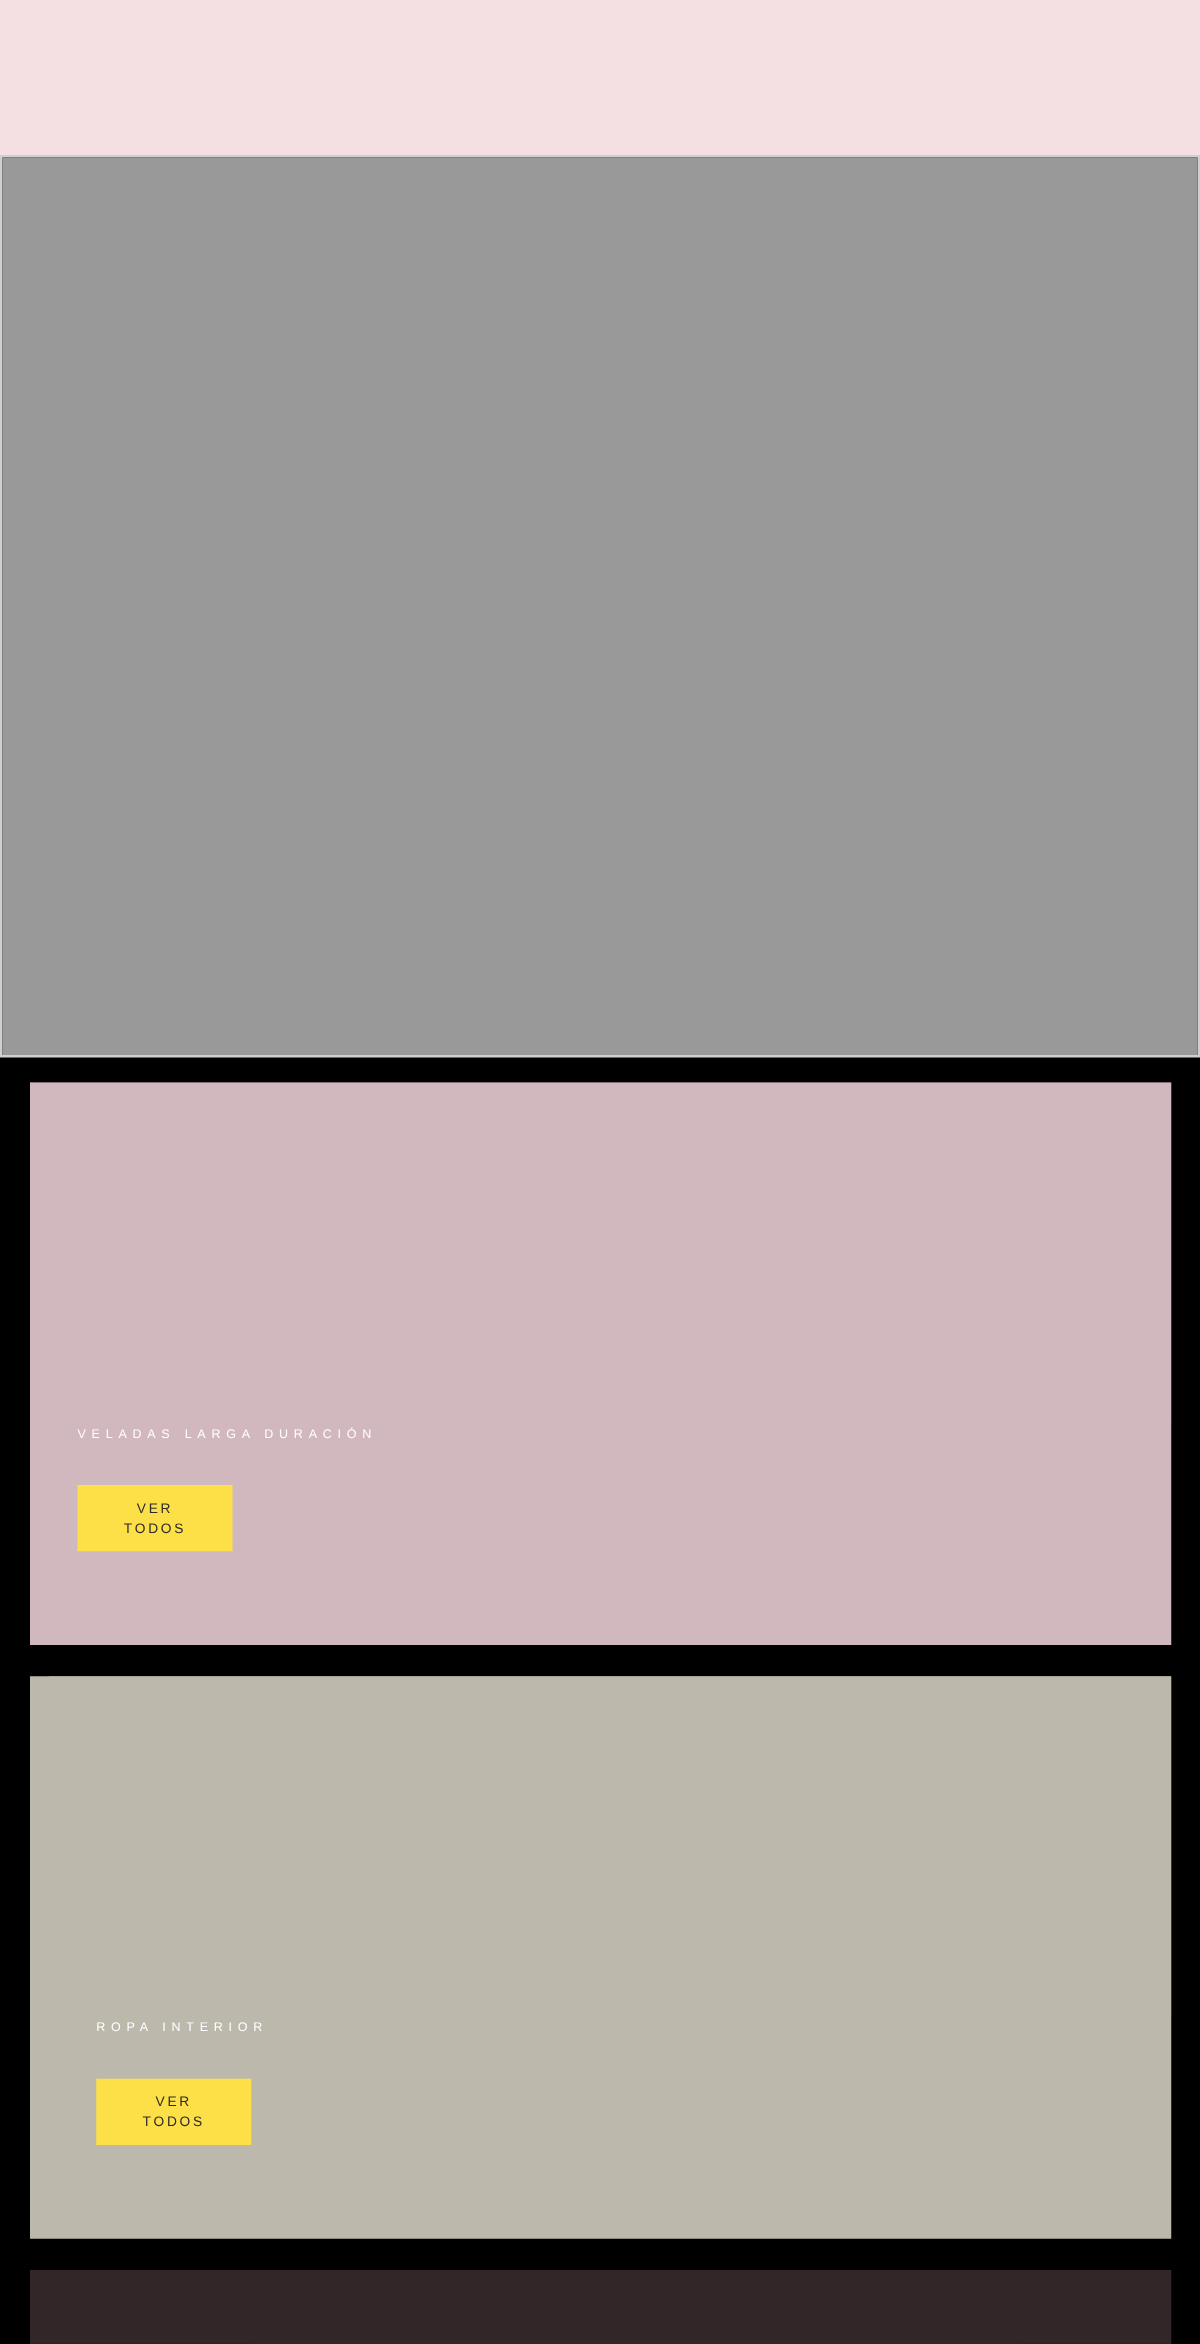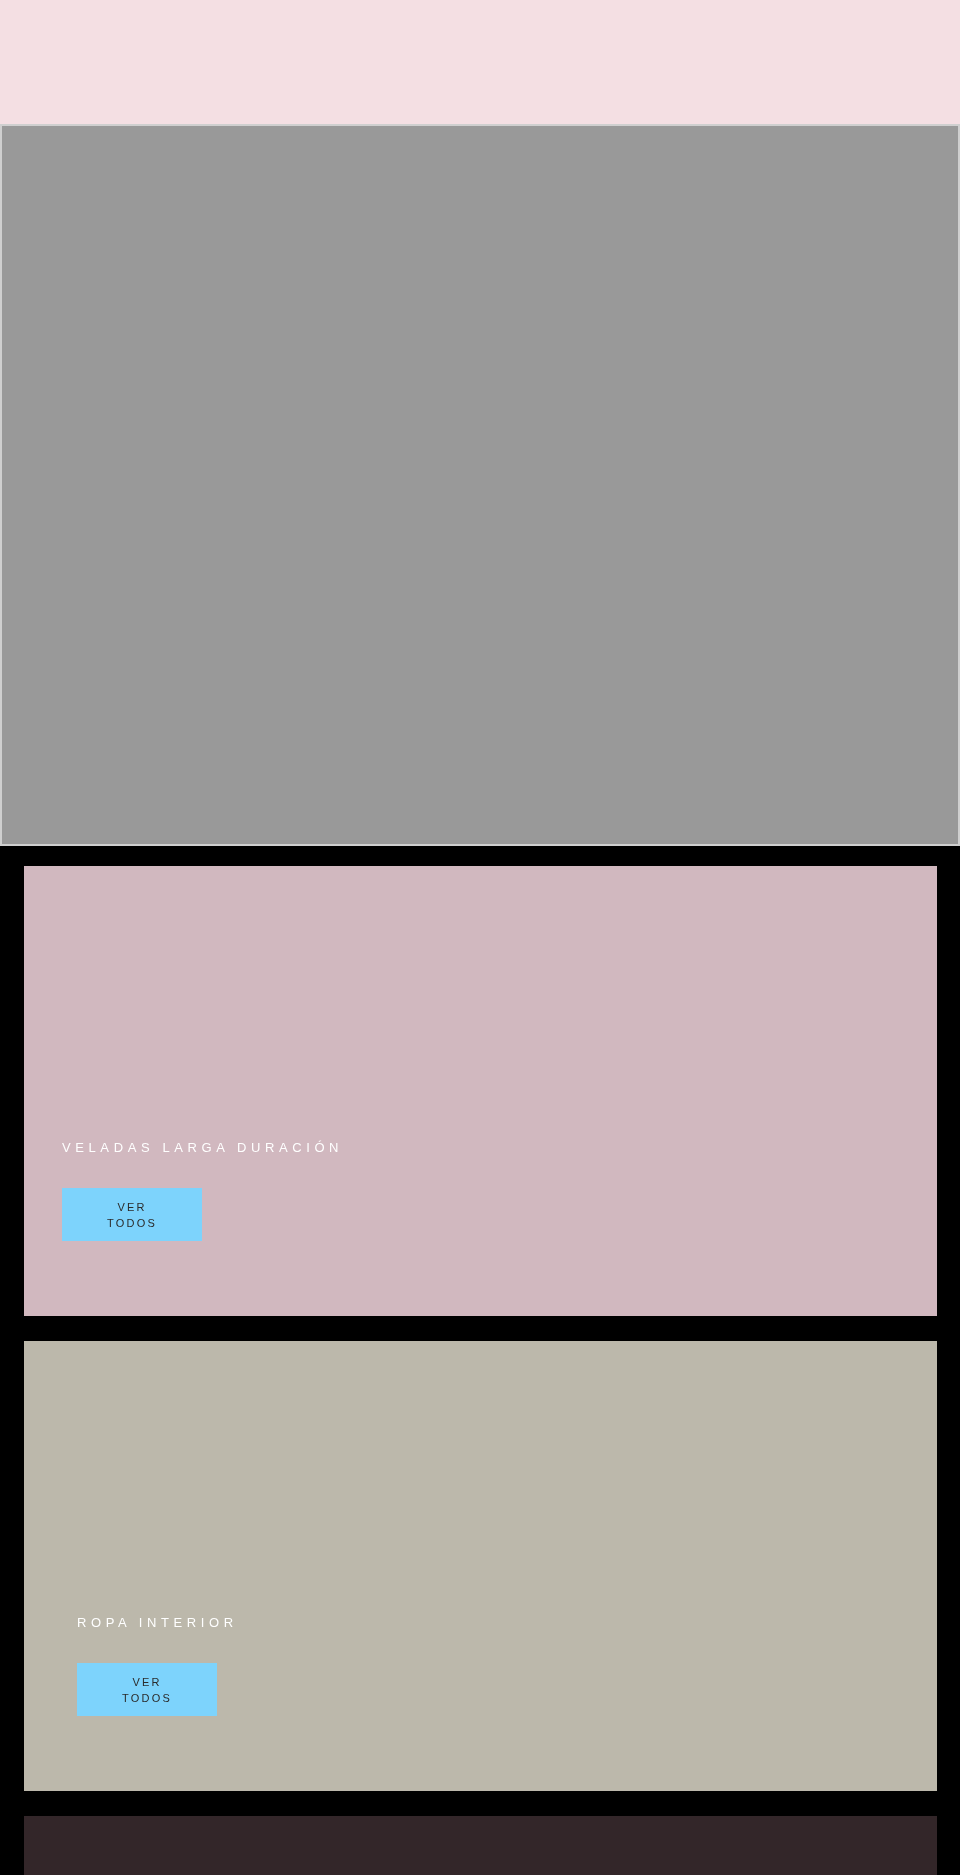--- a/index.html
+++ b/index.html
@@ -74,34 +74,34 @@
     width: 100%;
     height: 300px;
   }
 
   .card-body {
     padding: 0 38px 38px 38px;
   }
 
   .card-title {
     color: #ffffff;
-    font-size: 13px;
+    font-size: 10px;
     font-weight: 400;
     letter-spacing: 4.6px;
     line-height: 20px;
     margin: 0 0 30px 0;
     text-transform: uppercase;
     white-space: nowrap;
   }
 
   .card-cta {
     display: block;
-    width: 140px;
+    width: 124px;
     height: 53px;
-    background: #7dd3fc;
+    background: #fde047;
     border: 0;
     padding: 0;
     color: #2b2b2b;
     font-family: "Liberation Sans", sans-serif;
     font-size: 11px;
     letter-spacing: 2.2px;
     line-height: 16px;
     text-align: center;
     text-transform: uppercase;
     cursor: pointer;

